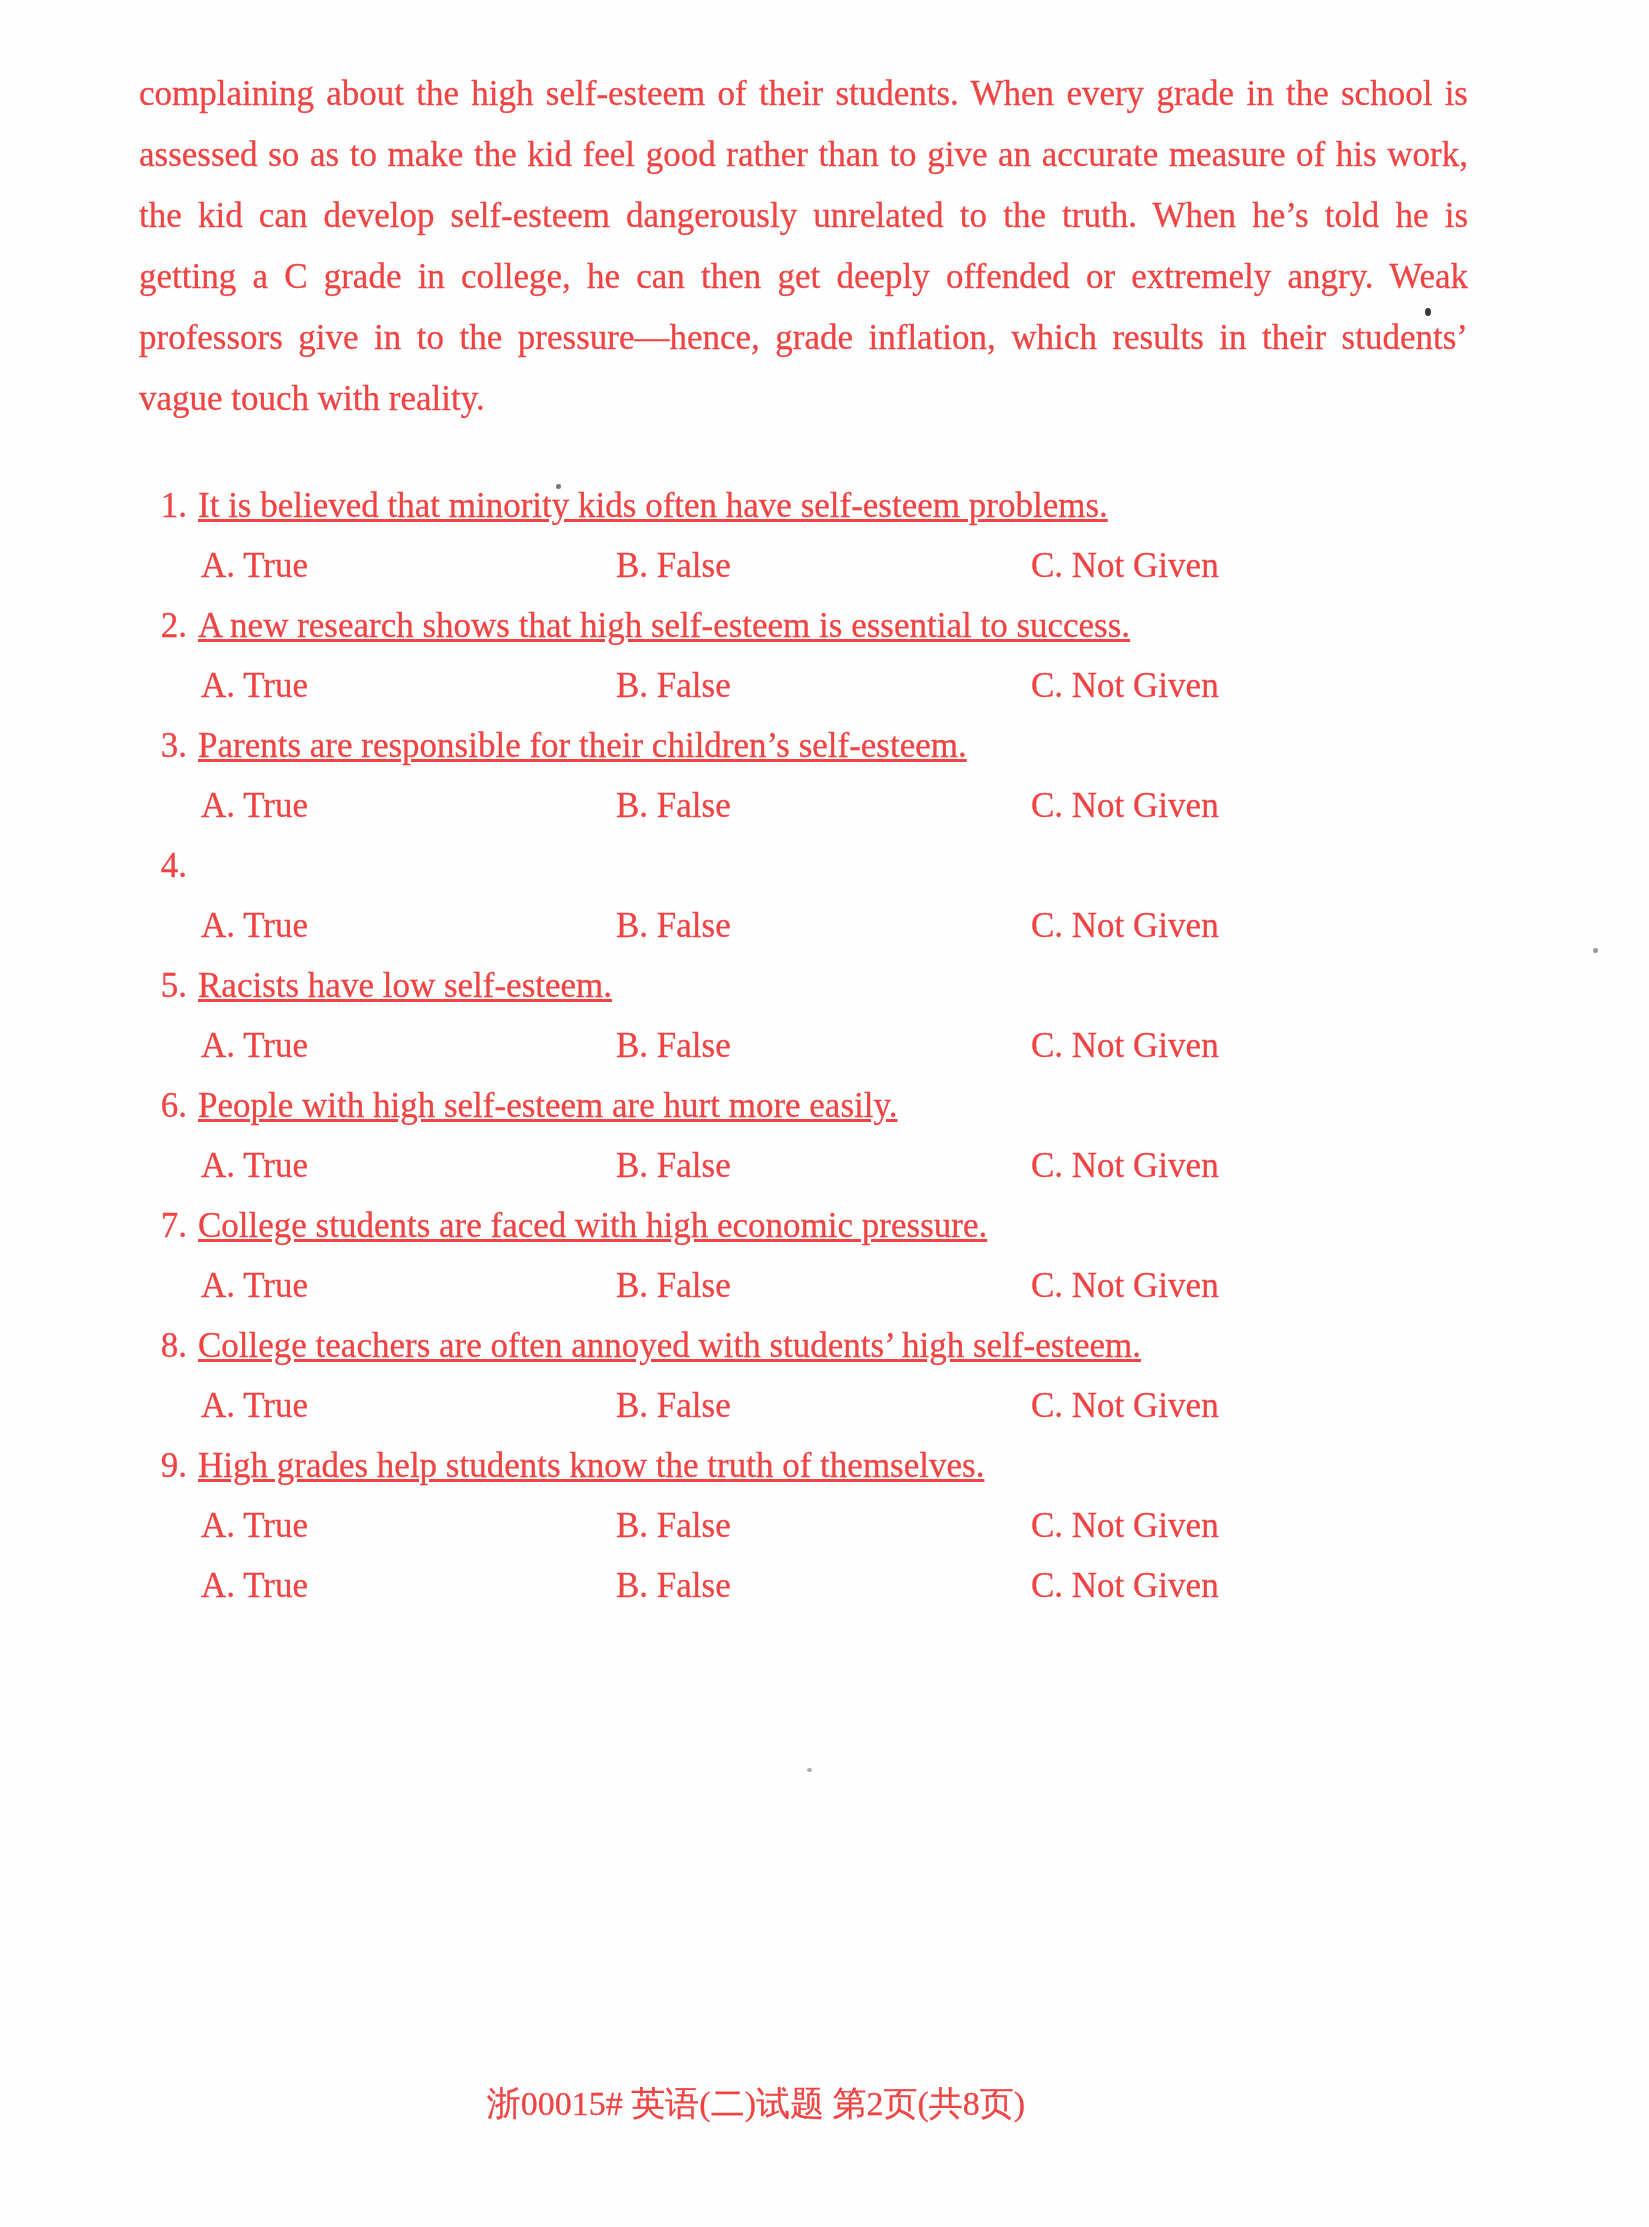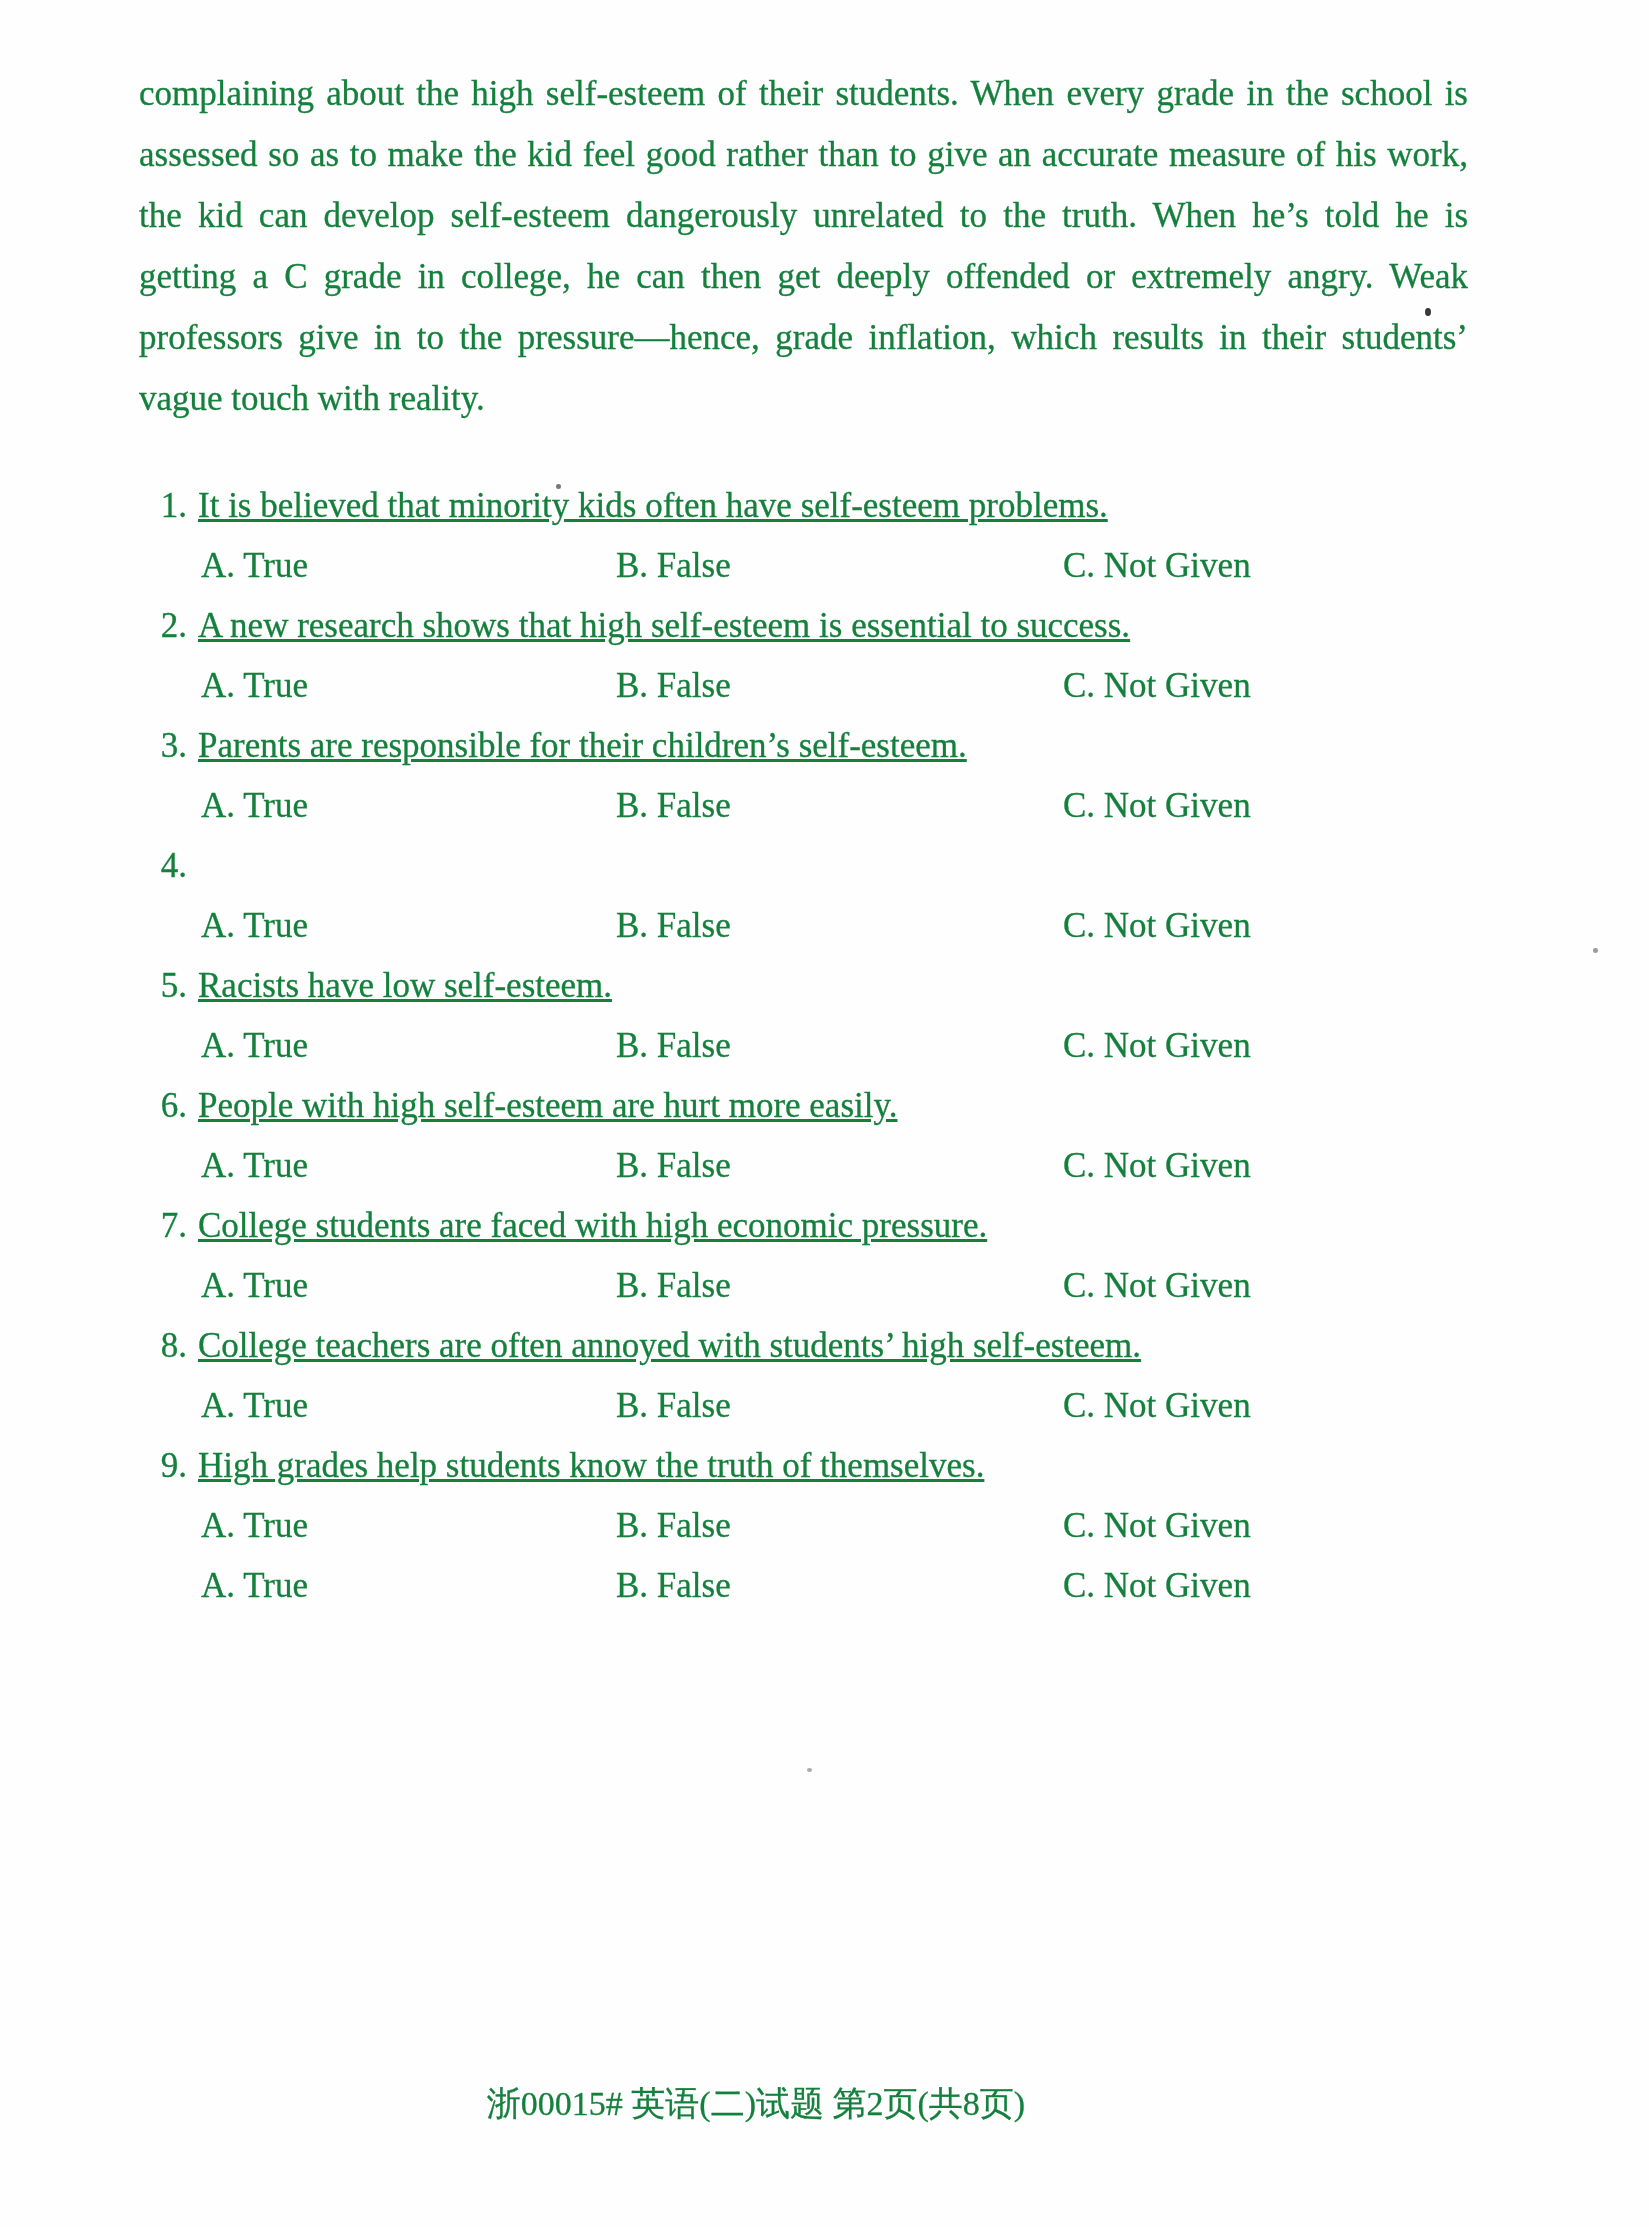--- a/index.html
+++ b/index.html
@@ -1,21 +1,21 @@
 <!DOCTYPE html>
 <html style="font-size:12.6px"><head>
 <meta charset="utf-8">
 <style>
   html, body { margin: 0; padding: 0; background: #ffffff; }
   .page {
     position: relative;
     width: 1650px;
     height: 2227px;
     background: #fefefe;
-    color: #15803d;
+    color: #ef4444;
     font-family: "Liberation Serif", "DejaVu Serif", serif;
     overflow: hidden;
     -webkit-text-stroke: 0.3px currentColor;
   }
   
   .passage {
     position: absolute;
     left: 139px;
     top: 63px;
     width: 1329px;
@@ -41,21 +41,21 @@
     font-size: 35px;
     line-height: 60px;
   }
   .q-row { display: flex; height: 60px; }
   .q-num { flex: 0 0 187px; width: 187px; text-align: right; }
   .q-text { padding-left: 11px; white-space: nowrap; text-decoration: underline; }
   .opt-row { position: relative; height: 60px; }
   .opt { position: absolute; top: 0; white-space: nowrap; }
   .opt-a { left: 201px; }
   .opt-b { left: 616px; }
-  .opt-c { left: 1031px; margin-left: 32px; }
+  .opt-c { left: 1031px; }
   
   .footer {
     position: absolute;
     top: 2080px;
     left: 0;
     width: 1650px;
     text-align: center;
     font-size: 34px;
     line-height: 47px;
     transform: translateX(-69px);

